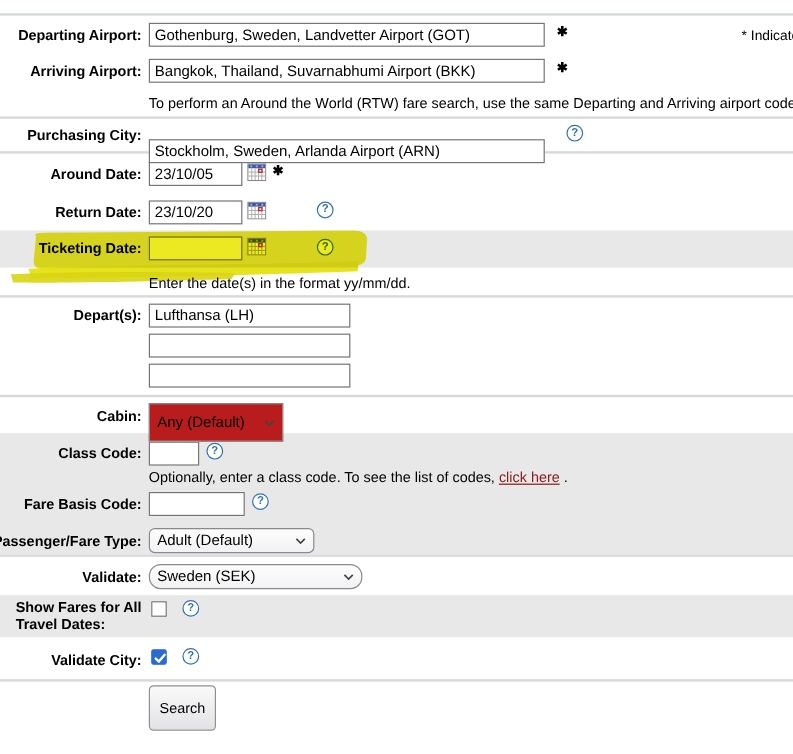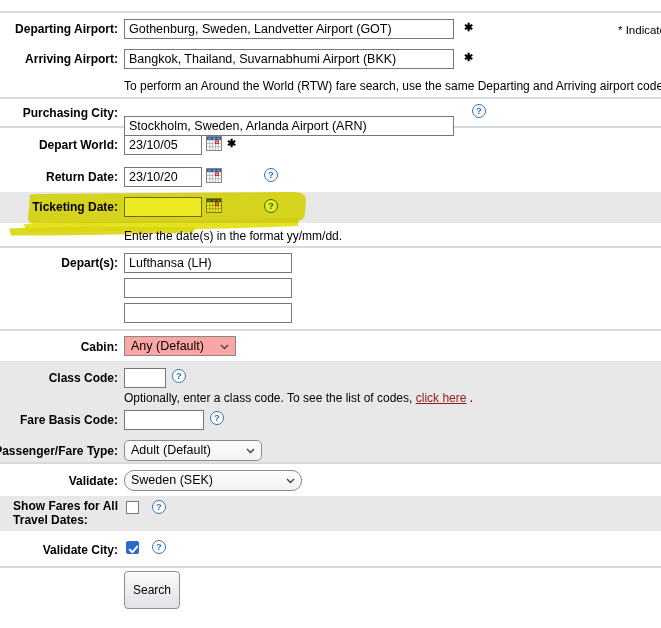--- a/index.html
+++ b/index.html
@@ -11,21 +11,21 @@
        white-space:nowrap;text-align:left;}
   .note{position:absolute;font-size:12px;line-height:14px;white-space:nowrap;}
   .tin{position:absolute;height:18px;border:1px solid #767676;background:#fff;
        font-family:"Liberation Sans",sans-serif;font-size:12.5px;padding:0 4px;margin:0;
        box-sizing:content-box;}
   .star{position:absolute;font-size:11px;font-weight:bold;line-height:11px;}
   .qicon{position:absolute;width:12px;height:12px;border:1.5px solid var(--help-blue,#3273b8);
          border-radius:50%;color:var(--help-blue,#3273b8);font-size:9.5px;font-weight:bold;
          line-height:12px;text-align:center;background:#fff;cursor:pointer;}
   .calbtn{position:absolute;width:16px;height:15px;cursor:pointer;}
-  .sel{position:absolute;height:20px;border:1px solid #888;background:#fca5a5;
+  .sel{position:absolute;height:32px;border:1px solid #888;background:#b91c1c;
        font-size:12.5px;line-height:20px;padding:0 6px;box-sizing:border-box;
        display:flex;align-items:center;justify-content:space-between;cursor:pointer;}
   .sel.round{border-radius:5px;height:21px;line-height:21px;border-color:#8a8a8a;
        background:linear-gradient(#fdfdfd,#f2f2f4);}
   .chev{flex:0 0 auto;margin-left:8px;}
   .cb{position:absolute;width:13px;height:13px;box-sizing:border-box;cursor:pointer;}
   .cb.off{background:#fff;border:1.5px solid #7a7a7a;}
   .cb.on{background:var(--checkbox-blue,#2a6bd2);border:1px solid var(--checkbox-blue,#2a6bd2);
          border-radius:2px;}
   .btn{position:absolute;height:38px;padding:0 8px;border:1px solid #8f8f8f;border-radius:4px;
@@ -61,21 +61,21 @@
   <div class="lbl" style="top:52px;">Arriving Airport:</div>
   <input class="tin row-z" style="left: 124px; top: 49px; width: 320px;" type="text" value="Bangkok, Thailand, Suvarnabhumi Airport (BKK)">
   <span class="star" style="left:464px;top:52px;">✱</span>
 
   <div class="note" style="left:124px;top:79px;">To perform an Around the World (RTW) fare search, use the same Departing and Arriving airport codes.</div>
 
   <div class="lbl" style="top:106px;">Purchasing City:</div>
   <input class="tin row-z" style="left: 124px; top: 116px; width: 320px;" type="text" value="Stockholm, Sweden, Arlanda Airport (ARN)">
   <span class="qicon" style="left:472px;top:104px;">?</span>
 
-  <div class="lbl" style="top:138px;">Depart World:</div>
+  <div class="lbl" style="top:138px;">Around Date:</div>
   <input class="tin row-z" style="left: 124px; top: 135px; width: 68px;" type="text" value="23/10/05">
   <span class="calbtn" style="left:206px;top:136px;">
     <svg width="16" height="15" viewBox="0 0 16 15">
       <rect x="0.5" y="0.5" width="15" height="14" fill="#fff" stroke="#888"></rect>
       <rect x="1" y="1" width="14" height="3.2" fill="#3c58a8"></rect>
       <rect x="2.6" y="1.8" width="1.6" height="1.6" fill="#9db0e0"></rect>
       <rect x="7.2" y="1.8" width="1.6" height="1.6" fill="#9db0e0"></rect>
       <rect x="11.8" y="1.8" width="1.6" height="1.6" fill="#9db0e0"></rect>
       <path d="M1,7.4 H15 M1,10.7 H15 M3.8,4.2 V14 M6.6,4.2 V14 M9.4,4.2 V14 M12.2,4.2 V14" stroke="#a9a9a9" stroke-width="0.8"></path>
       <rect x="9.6" y="5" width="2.7" height="2.5" fill="#fff" stroke="#c03030" stroke-width="1.2"></rect>

